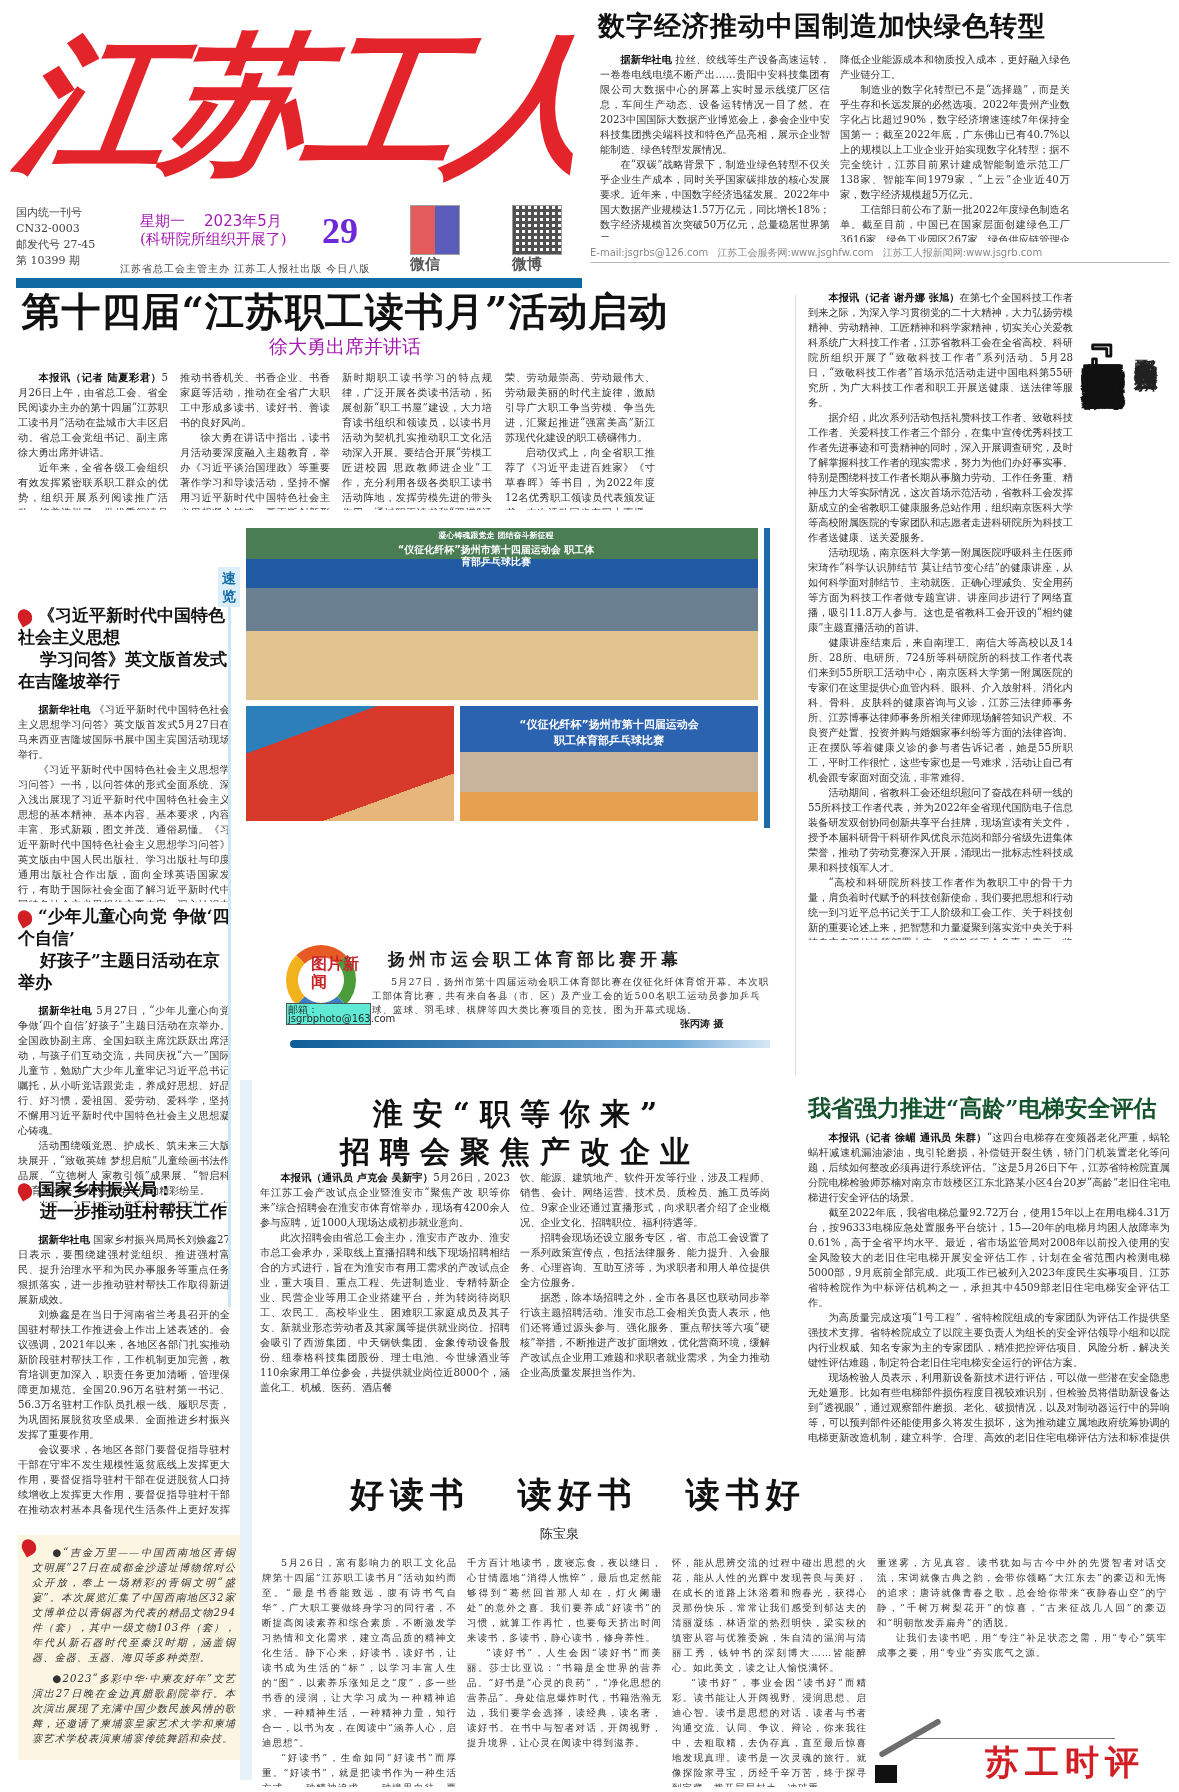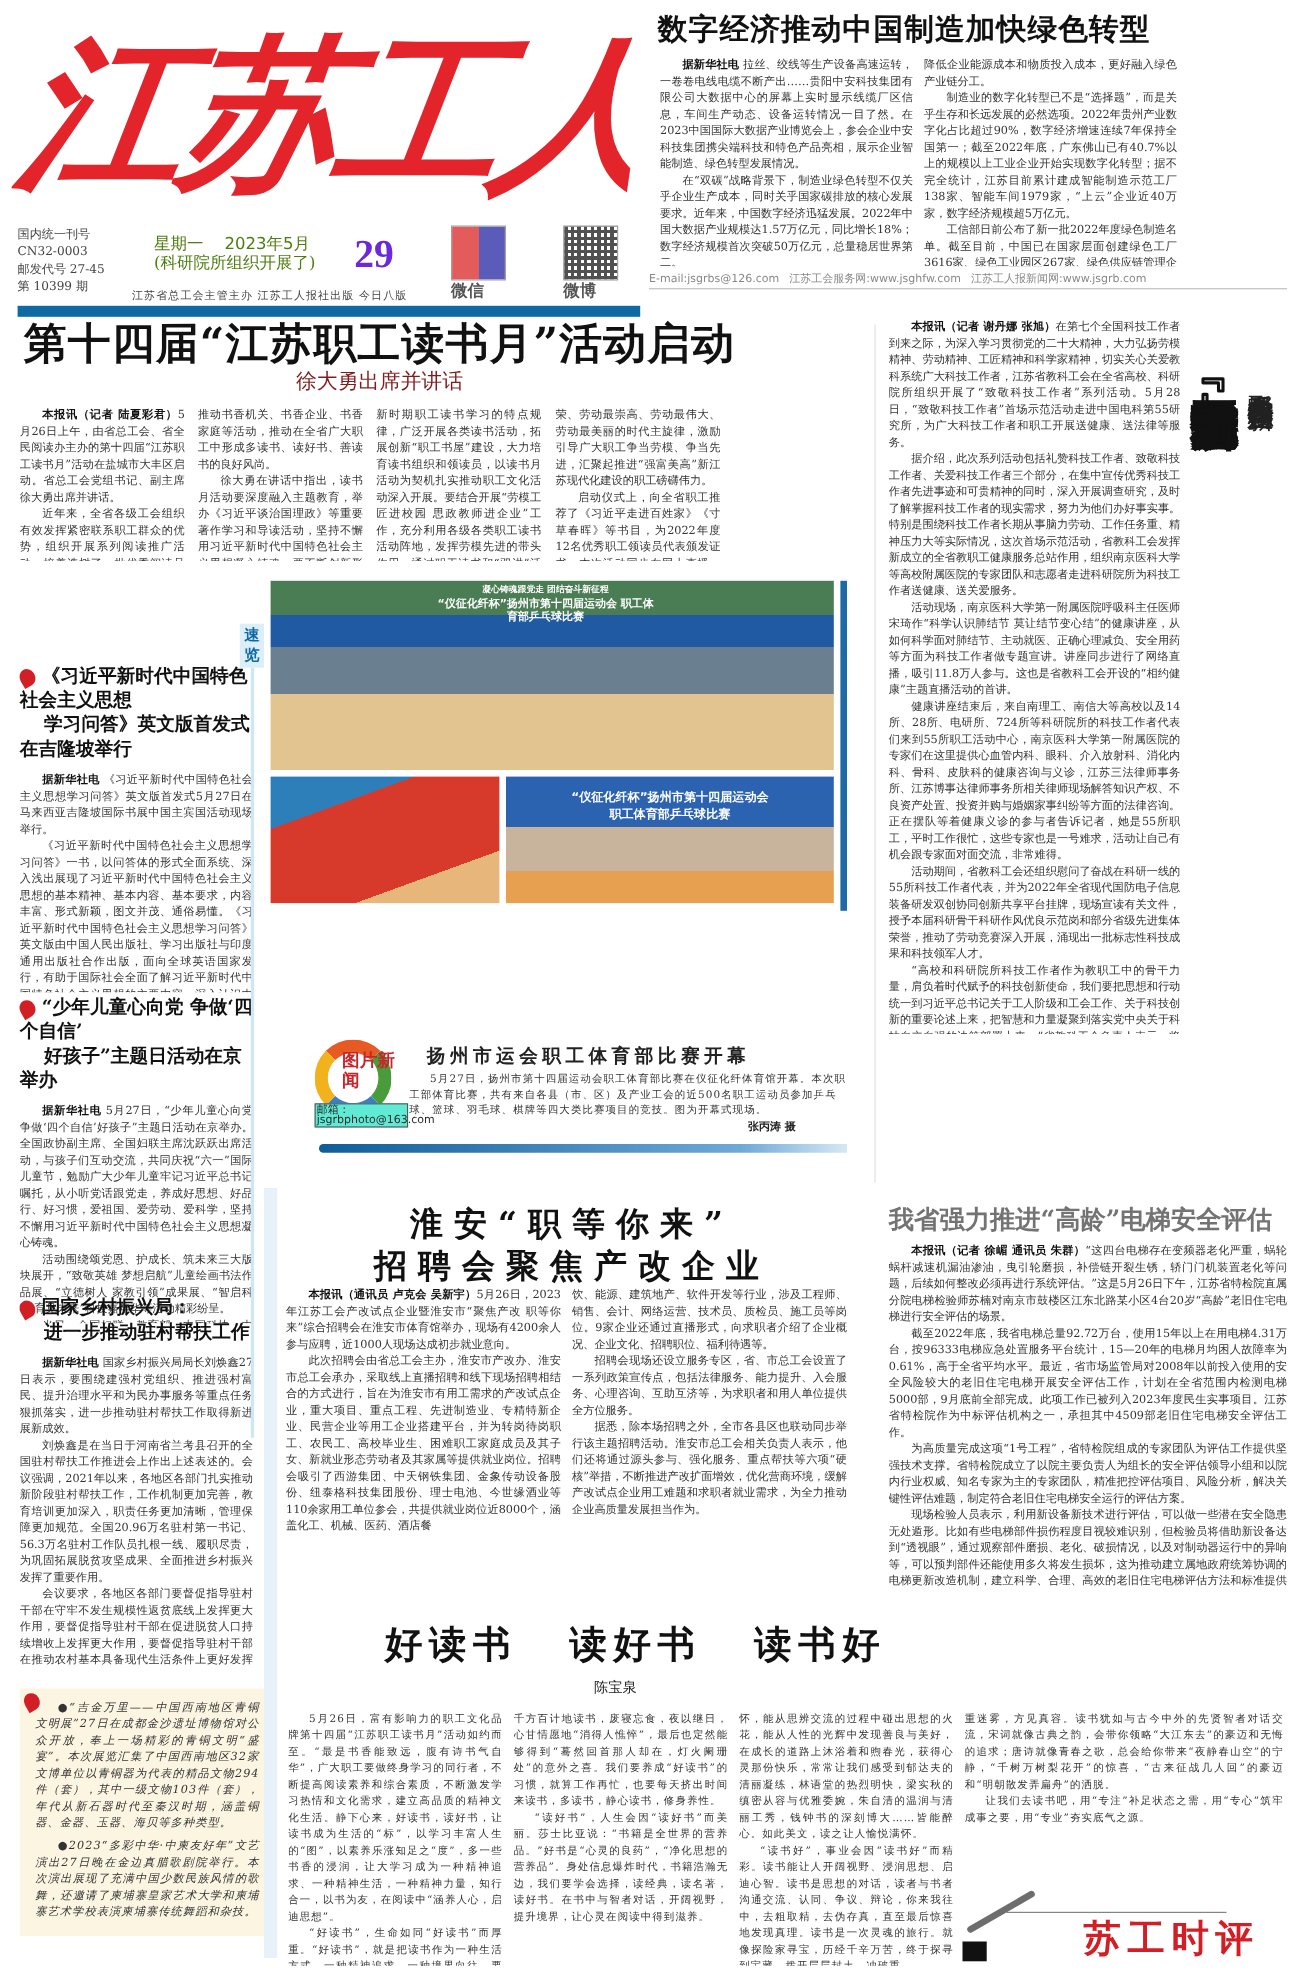--- a/index.html
+++ b/index.html
@@ -1,35 +1,35 @@
 <!DOCTYPE html>
 <html><head>
 <meta charset="utf-8">
 <style>
   * { box-sizing: border-box; margin: 0; padding: 0; }
   body { width: 1179px; height: 1792px; background: #fff; position: relative; overflow: hidden; font-family: "DejaVu Serif", serif; color: #2a2a2a; }
   .abs { position: absolute; }
   .masthead-logo { left: 20px; top: 18px; width: 560px; height: 170px; color: #e3242b; font-family: "DejaVu Serif", serif; font-size: 150px; font-weight: bold; letter-spacing: -6px; font-style: italic; line-height: 170px; white-space: nowrap; overflow: hidden; transform: skewX(-8deg); }
   .meta-left { left: 16px; top: 205px; font-size: 11px; line-height: 16px; color: #444; }
-  .meta-date { left: 140px; top: 212px; font-size: 15px; line-height: 18px; color: #4d7c0f; font-family: "DejaVu Sans", sans-serif; }
+  .meta-date { left: 140px; top: 212px; font-size: 15px; line-height: 18px; color: #a21caf; font-family: "DejaVu Sans", sans-serif; }
   .meta-day { left: 322px; top: 210px; font-size: 36px; font-weight: bold; color: #6d28d9; font-family: "Liberation Serif", serif; }
   .qr { width: 50px; height: 50px; border: 1px solid #888; background:
       repeating-linear-gradient(0deg, #333 0 3px, transparent 3px 6px),
       repeating-linear-gradient(90deg, #333 0 3px, #fff 3px 6px); opacity: .85; }
   .qr.wechat { background: linear-gradient(90deg, #d33 0 50%, #33a 50% 100%); opacity:.8; }
   .qr-label { font-size: 15px; color: #555; text-align: left; width: 50px; font-weight: bold; }
   .meta-bottom { left: 120px; top: 262px; font-size: 10px; color: #444; letter-spacing: 1px; }
   .blue-bar { left: 16px; top: 278px; width: 566px; height: 10px; background: #0f6aa3; }
   .contact-line { left: 590px; top: 246px; font-size: 10px; color: #888; font-family: "DejaVu Sans", sans-serif; word-spacing: 6px; }
   .top-headline { left: 598px; top: 8px; font-size: 27px; font-weight: bold; color: #111; letter-spacing: 1px; }
   .col-text { font-size: 10.2px; line-height: 15px; color: #333; text-align: justify; }
   .col-text p { text-indent: 2em; }
   .col-text b { font-weight: bold; color: #111; }
   .main-head { left: 20px; top: 285px; width: 650px; text-align: center; font-size: 39px; font-weight: bold; color: #111; letter-spacing: 1px; }
-  .main-sub { left: 20px; top: 334px; width: 760px; text-align: center; font-size: 19px; color: #7f1d1d; font-family: "DejaVu Sans", sans-serif; }
+  .main-sub { left: 20px; top: 334px; width: 760px; text-align: center; font-size: 19px; color: #a21caf; font-family: "DejaVu Sans", sans-serif; }
   .sec-head { font-size: 17px; font-weight: bold; color: #111; line-height: 22px; }
   .pin { display:inline-block; width: 14px; height: 16px; background: #d21f26; border-radius: 50% 50% 50% 0; transform: rotate(-30deg); margin-right: 6px; vertical-align: middle; }
   .suolan { left: 218px; top: 567px; width: 22px; height: 40px; background: #dceefa; color: #0f6aa3; font-size: 14px; font-weight: bold; text-align:center; line-height: 18px; padding-top: 2px; }
   .suolan-line { left: 228px; top: 607px; width: 3px; height: 700px; background: #cfe6f5; }
   .photo-frame { left: 240px; top: 528px; width: 530px; height: 300px; border-right: 6px solid #1e6aa6; }
   .photo { background: linear-gradient(180deg, #d8c28c 0%, #b9a778 20%, #6f8aa0 35%, #e8d7b2 60%, #d6b06a 100%); position:absolute; }
   .photo.p1 { left: 6px; top: 0; width: 512px; height: 172px; background: linear-gradient(180deg, #4b7d55 0 18%, #1f5aa3 18% 35%, #6a7f8f 35% 60%, #e2c490 60% 100%); }
   .photo.p2 { left: 6px; top: 178px; width: 208px; height: 115px; background: linear-gradient(160deg, #2c7fb8 0 25%, #d73a2a 25% 75%, #e7b67a 75%); }
   .photo.p3 { left: 220px; top: 178px; width: 298px; height: 115px; background: linear-gradient(180deg, #2b63b0 0 40%, #c8b49c 40% 75%, #e6a04f 75%); }
   .photo-banner { position:absolute; left: 150px; top: 10px; width: 200px; text-align:center; font-size: 10px; color:#fff; font-weight:bold; font-family:"DejaVu Sans",sans-serif; line-height: 12px; }
@@ -38,21 +38,21 @@
   .photo-news-circle { position:absolute; left: 0; top: 0; width: 70px; height: 70px; border-radius: 50%; border: 12px solid #e85a24; border-right-color: #4a9c3a; border-bottom-color: #3a7ec6; border-left-color: #f2b21d; }
   .photo-news-text { position:absolute; left: 25px; top: 10px; font-size: 16px; color: #c8252b; font-weight: bold; line-height: 18px; }
   .photo-news-mail { position:absolute; left: 0; top: 58px; width: 85px; font-size: 10px; background:#5eead4; border:1px solid #555; font-family:"DejaVu Sans",sans-serif; line-height: 9px; padding: 1px; }
   .caption-head { left: 388px; top: 948px; font-size: 17px; font-weight: bold; letter-spacing: 4px; color: #222; }
   .caption-text { left: 372px; top: 975px; width: 398px; font-size: 9.5px; line-height: 14px; color: #333; letter-spacing: 1px; }
   .caption-credit { left: 680px; top: 1017px; font-size: 10px; font-weight:bold; color:#222; }
   .swoosh { left: 290px; top: 1040px; width: 480px; height: 8px; background: linear-gradient(90deg, #0f5d98, #6fa9d6 80%, #d6e8f5); border-radius: 4px 0 0 4px; }
   .right-vert1 { left: 1130px; top: 340px; width: 30px; font-size: 24px; line-height: 28px; writing-mode: vertical-rl; color: #222; font-family: "DejaVu Sans", sans-serif; }
   .right-vert2 { left: 1082px; top: 330px; width: 48px; font-size: 44px; font-weight: bold; line-height: 52px; writing-mode: vertical-rl; color: #111; }
   .huaian-head { left: 300px; top: 1095px; width: 440px; text-align: center; font-size: 30px; font-weight: bold; letter-spacing: 10px; color: #111; line-height: 38px; }
-  .elevator-head { left: 808px; top: 1093px; font-size: 23px; font-weight: bold; color: #737373; }
+  .elevator-head { left: 808px; top: 1093px; font-size: 23px; font-weight: bold; color: #14532d; }
   .reading-head { left: 350px; top: 1472px; font-size: 34px; font-weight: bold; color: #111; letter-spacing: 6px; word-spacing: 30px; }
   .reading-author { left: 540px; top: 1525px; font-size: 13px; color: #222; font-family: "DejaVu Sans", sans-serif; }
   .briefs-box { left: 18px; top: 1535px; width: 228px; height: 225px; background: #fbf5e2; padding: 10px 10px 10px 14px; }
   .footer-staff { left: 22px; top: 1858px; font-size: 10px; color: #444; font-family:Liberation Mono, monospace; }
   .sugong { left: 855px; top: 1730px; width: 320px; height: 60px; }
   .sugong-text { position:absolute; left: 130px; top: 10px; font-size: 34px; color: #d21f26; font-weight: bold; letter-spacing: 6px; }
   .sugong-line { position:absolute; left: 60px; top: 8px; width: 200px; height: 1px; background:#777; }
   .sugong-pen { position:absolute; left: 20px; top: 5px; width: 70px; height: 6px; background: #6d6d6d; transform: rotate(-30deg); border-radius: 3px; }
   .sugong-ink { position:absolute; left: 20px; top: 35px; width: 22px; height: 18px; background: #111; }
   .rule-h { height: 1px; background: #bbb; }

